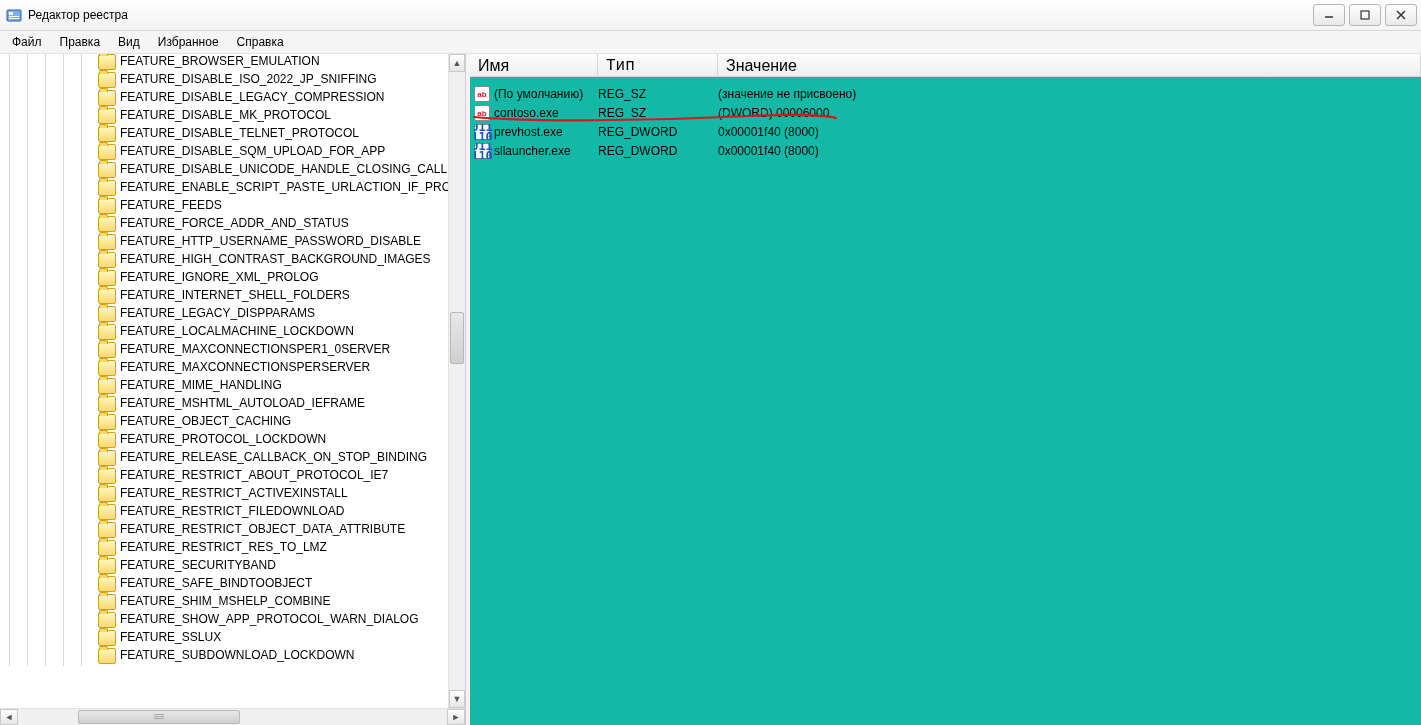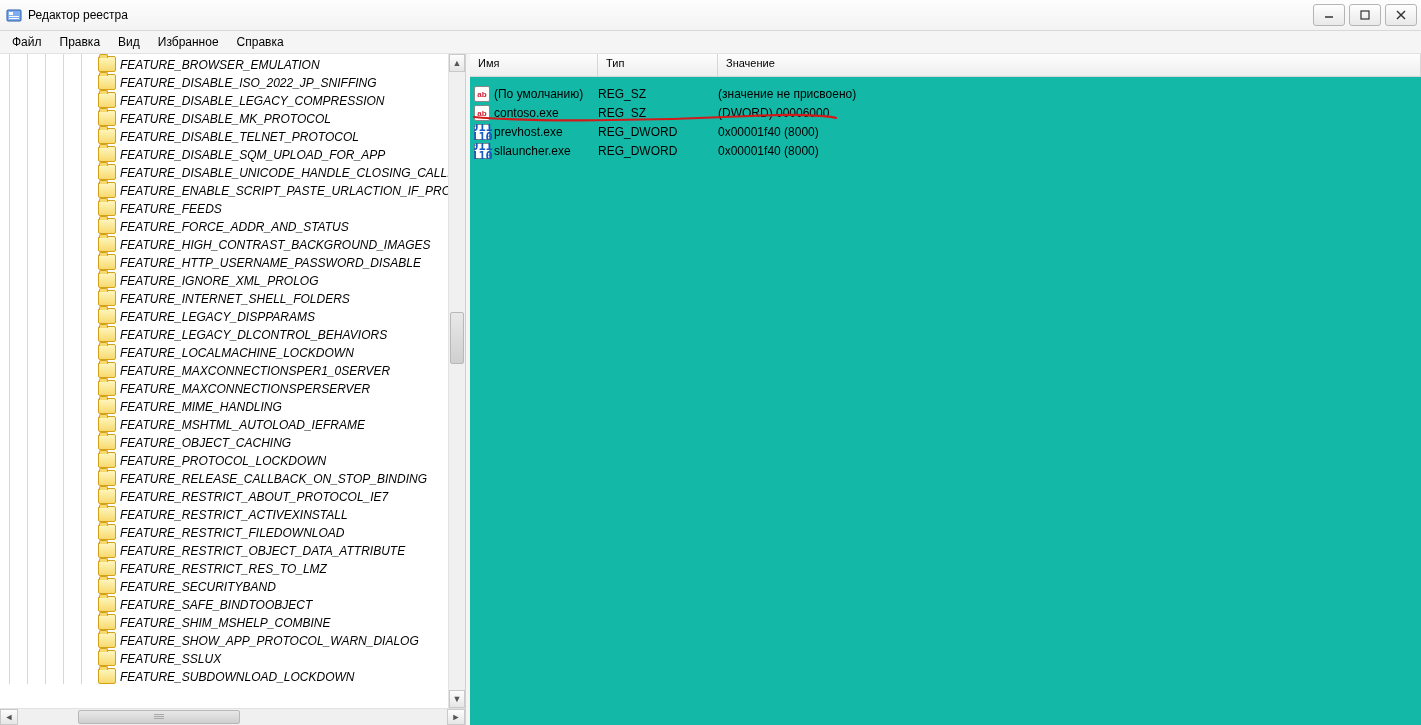--- a/index.html
+++ b/index.html
@@ -99,24 +99,23 @@
   .tree {
     position: absolute;
     left: 0;
     top: 0;
     right: 16px; 
     bottom: 0;
     overflow: hidden;
   }
   .tree-item {
     display: flex;
-    align-items: flex-end;
+    align-items: flex-start;
     height: 18px;
     white-space: nowrap;
-    font-style: italic;
   }
   .tree-lines {
     width: 98px;
     height: 18px;
     position: relative;
     flex-shrink: 0;
   }
   .tree-lines::before {
     content: "";
     position: absolute;
@@ -241,25 +240,25 @@
   }
   .list-header {
     height: 22px;
     display: flex;
     background: linear-gradient(#fdfdfd,#eeeeee);
     border-bottom: 1px solid #d6d6d6;
   }
   .col-h {
     border-right: 1px solid #d6d6d6;
     padding: 3px 8px;
-    font-size: 11px;
+    font-size: 16px;
     box-sizing: border-box;
   }
   .col-name { width: 128px; }
-  .col-type { width: 120px; }
+  .col-type { width: 120px; font-family: Liberation Mono, monospace; }
   .col-value { flex: 1; }
 
   .list-body {
     flex: 1;
     overflow: auto;
     position: relative;
   }
   .row {
     display: flex;
     align-items: center;
@@ -398,46 +397,41 @@
               <span class="tree-label">FEATURE_FEEDS</span>
             </div>
             <div class="tree-item">
               <div class="tree-lines"></div>
               <div class="folder-icon"></div>
               <span class="tree-label">FEATURE_FORCE_ADDR_AND_STATUS</span>
             </div>
             <div class="tree-item">
               <div class="tree-lines"></div>
               <div class="folder-icon"></div>
+              <span class="tree-label">FEATURE_HTTP_USERNAME_PASSWORD_DISABLE</span>
+            </div>
+            <div class="tree-item">
+              <div class="tree-lines"></div>
+              <div class="folder-icon"></div>
               <span class="tree-label">FEATURE_HIGH_CONTRAST_BACKGROUND_IMAGES</span>
             </div>
             <div class="tree-item">
               <div class="tree-lines"></div>
               <div class="folder-icon"></div>
-              <span class="tree-label">FEATURE_HTTP_USERNAME_PASSWORD_DISABLE</span>
-            </div>
-            <div class="tree-item">
-              <div class="tree-lines"></div>
-              <div class="folder-icon"></div>
               <span class="tree-label">FEATURE_IGNORE_XML_PROLOG</span>
             </div>
             <div class="tree-item">
               <div class="tree-lines"></div>
               <div class="folder-icon"></div>
               <span class="tree-label">FEATURE_INTERNET_SHELL_FOLDERS</span>
             </div>
             <div class="tree-item">
               <div class="tree-lines"></div>
               <div class="folder-icon"></div>
               <span class="tree-label">FEATURE_LEGACY_DISPPARAMS</span>
-            </div>
-            <div class="tree-item">
-              <div class="tree-lines"></div>
-              <div class="folder-icon"></div>
-              <span class="tree-label">FEATURE_LEGACY_DLCONTROL_BEHAVIORS</span>
             </div>
             <div class="tree-item">
               <div class="tree-lines"></div>
               <div class="folder-icon"></div>
               <span class="tree-label">FEATURE_LOCALMACHINE_LOCKDOWN</span>
             </div>
             <div class="tree-item">
               <div class="tree-lines"></div>
               <div class="folder-icon"></div>
               <span class="tree-label">FEATURE_MAXCONNECTIONSPER1_0SERVER</span>

